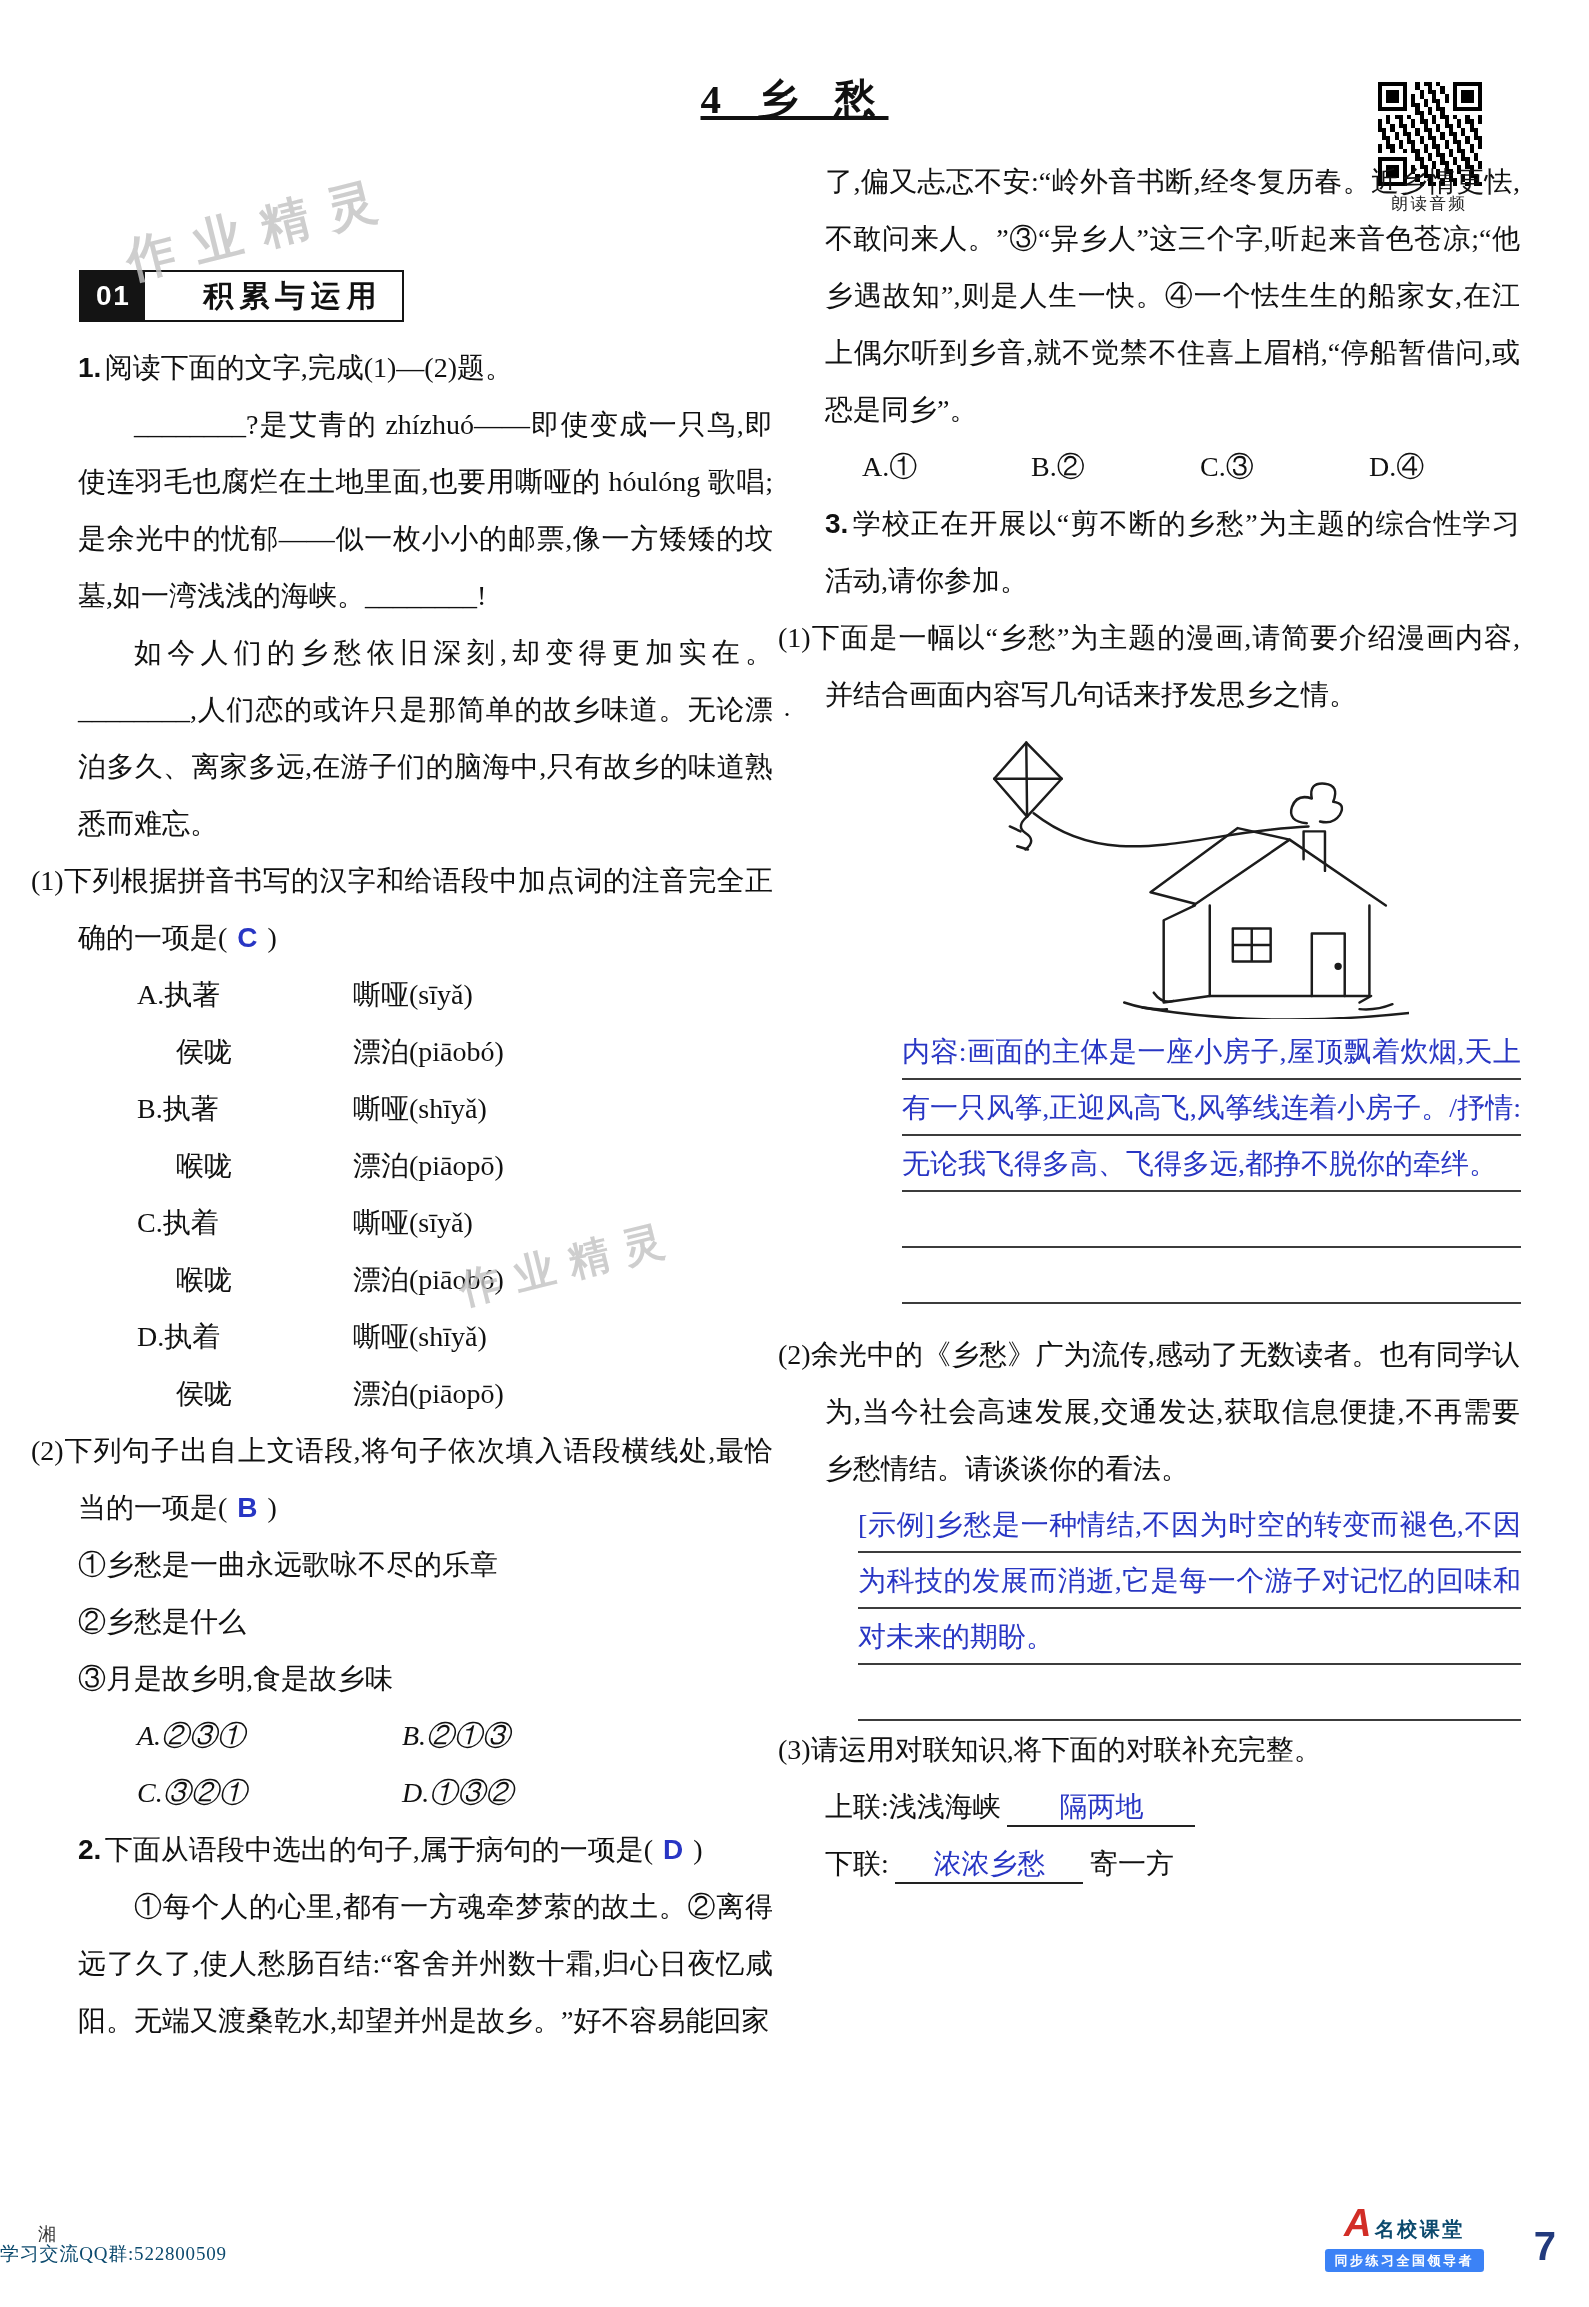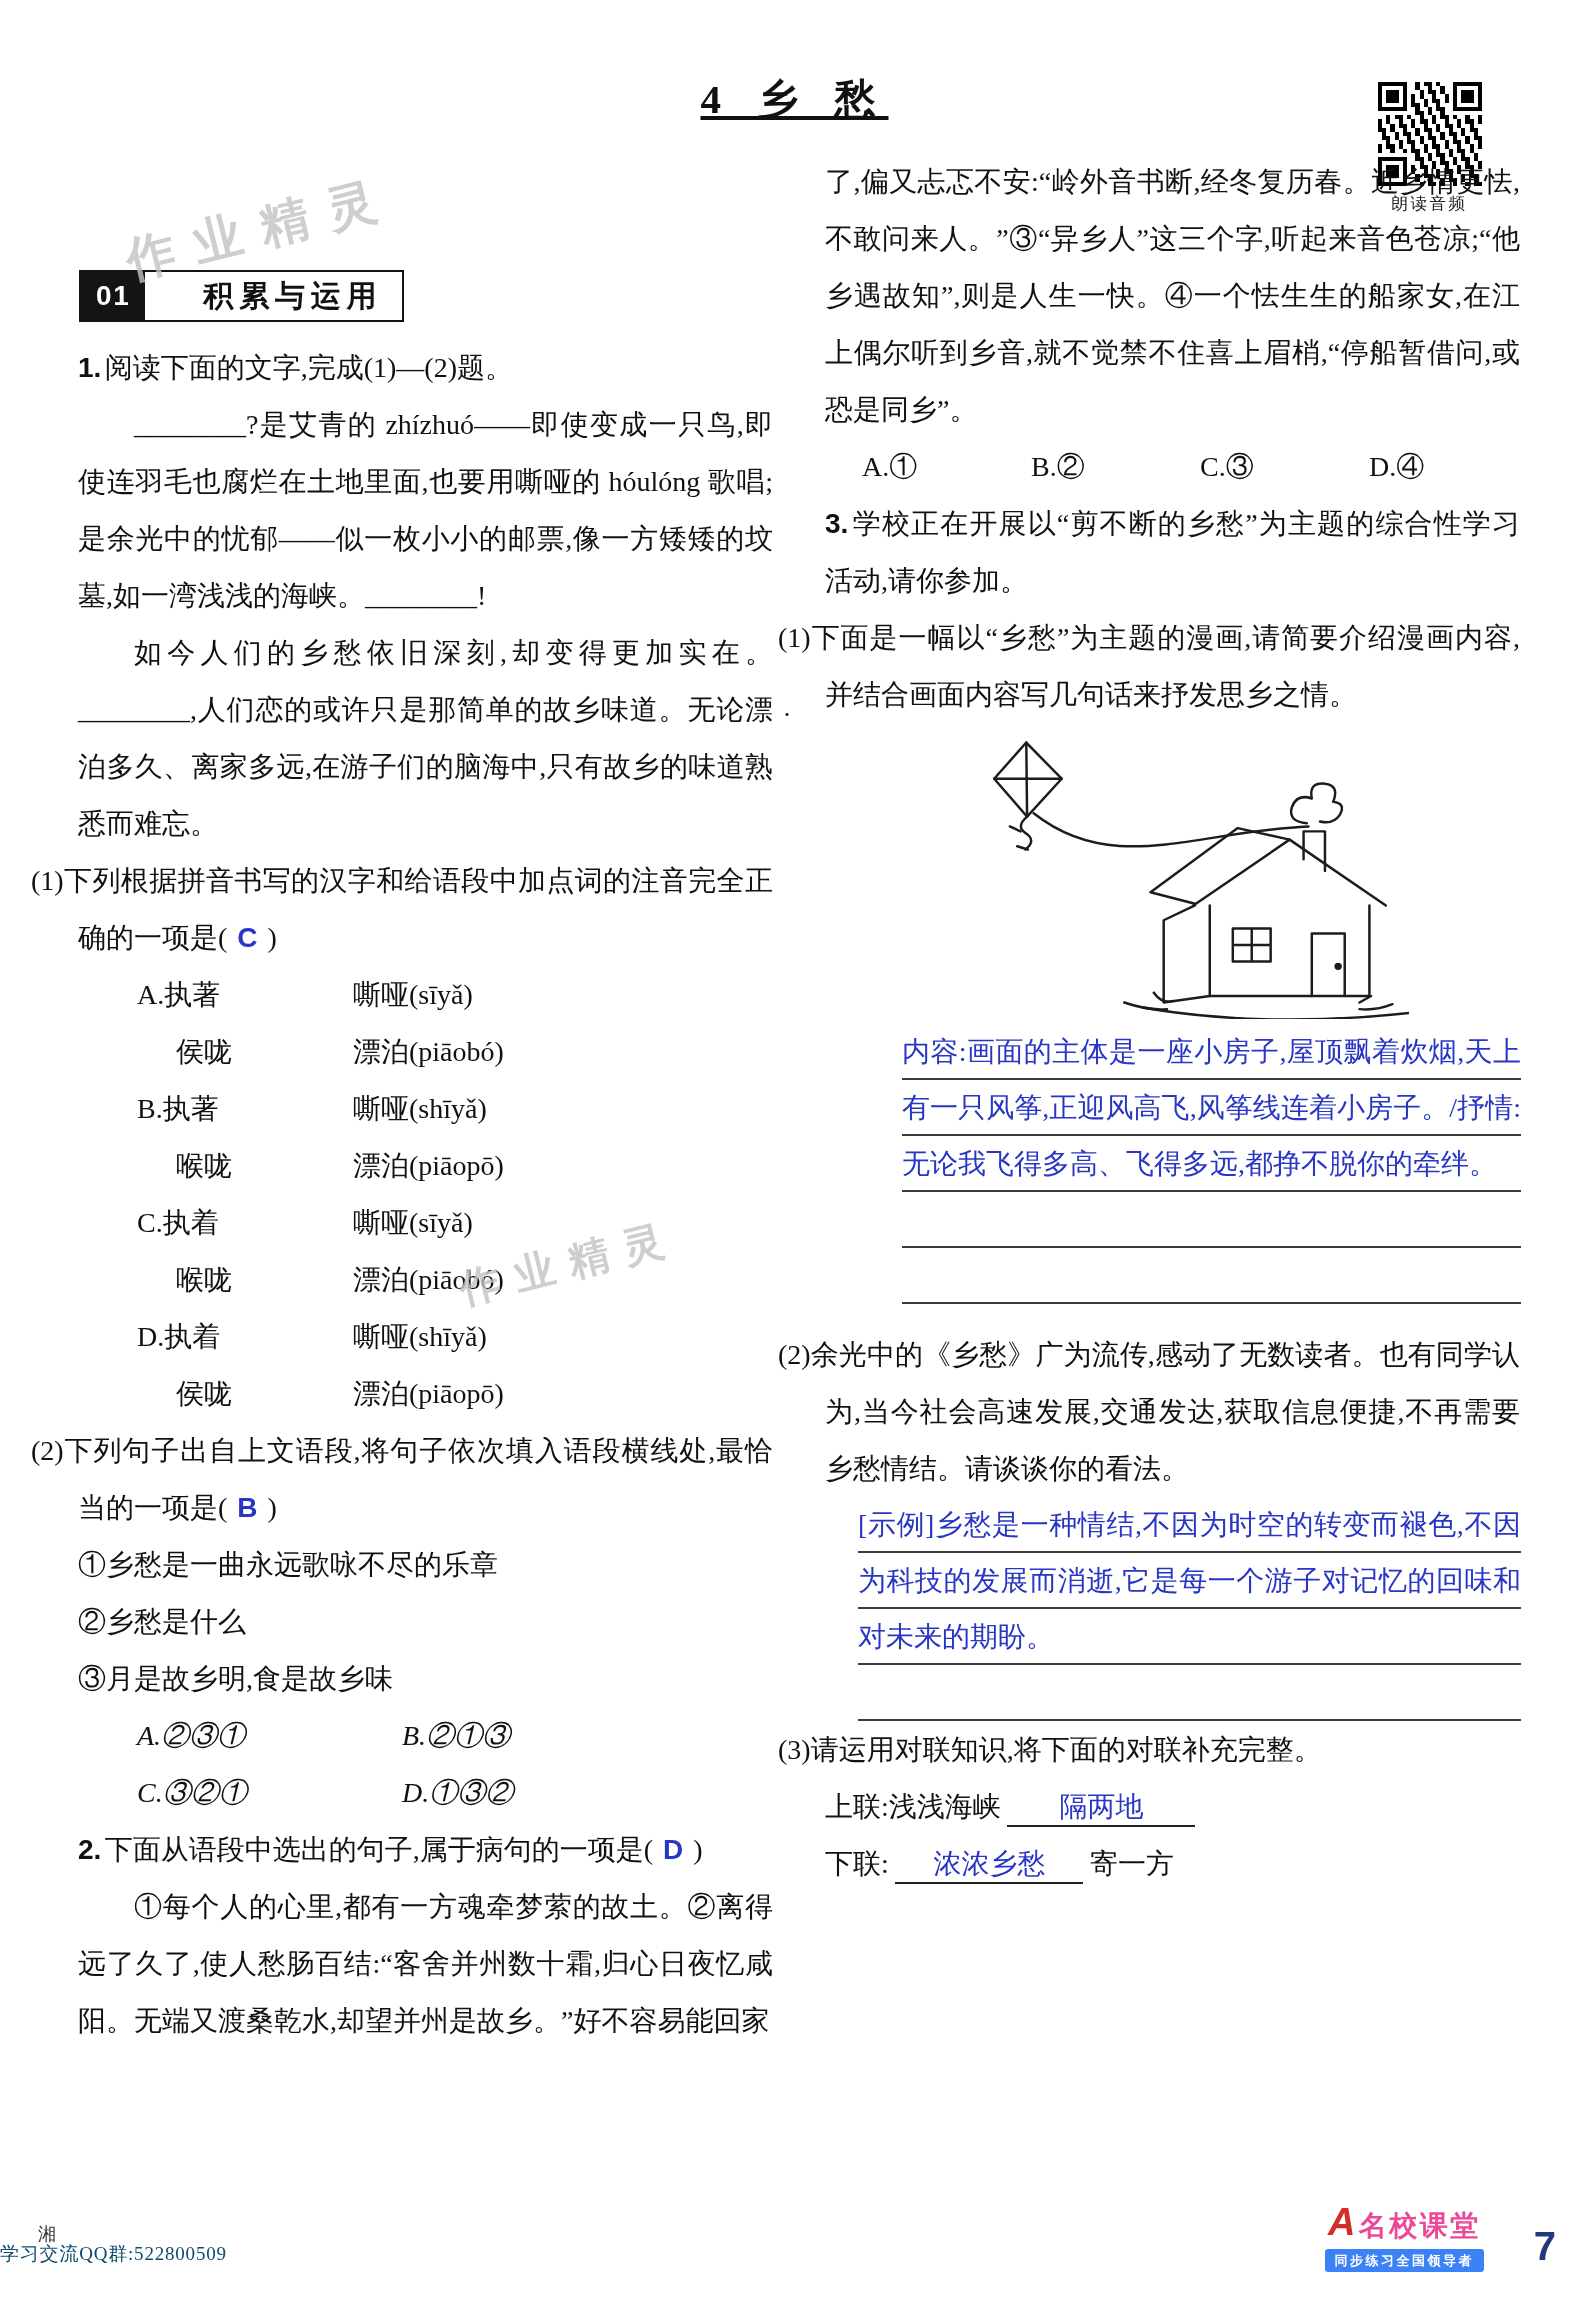--- a/index.html
+++ b/index.html
@@ -73,21 +73,21 @@
   .couplet{padding-left:77px;}
   .ublank{display:inline-block;min-width:188px;text-align:center;color:#2836c4;
           border-bottom:2.5px solid #222;line-height:36px;margin:0 6.6px;vertical-align:baseline;}
 
   
   .footer-region{position:absolute;left:38px;bottom:61px;font-size:18px;color:#333;}
   .footer-qq{position:absolute;left:0;width:100%;text-align:left;bottom:40px;font-size:19px;color:#0c4a6e;letter-spacing:0.8px;}
   .logo{position:absolute;right:105px;bottom:35px;text-align:center;}
   .logo-top{display:flex;align-items:baseline;gap:3.3px;justify-content:center;}
   .logo-a{color:#d22d26;font-style:italic;font-weight:900;font-size:38px;font-family:"Liberation Sans",sans-serif;}
-  .logo-name{font-weight:900;font-size:28px;color:#ec4899;letter-spacing:2.5px;font-family:"Liberation Sans",sans-serif;text-align:right;}
+  .logo-name{font-weight:900;font-size:20px;color:#0c4a6e;letter-spacing:2.5px;font-family:"Liberation Sans",sans-serif;text-align:right;}
   .logo-slogan{margin-top:4.1px;background:#3b82f6;color:#fff;font-weight:700;font-size:13px;
                padding:2.5px 10px;border-radius:3.3px;letter-spacing:2.5px;display:inline-block;
                font-family:"Liberation Sans",sans-serif;}
   .pagenum{position:absolute;right:33px;bottom:38px;font-size:40px;font-weight:bold;color:#223a7d;
            font-family:"Liberation Sans",sans-serif;}
 </style>
 </head>
 <body>
 
 <div class="page">

